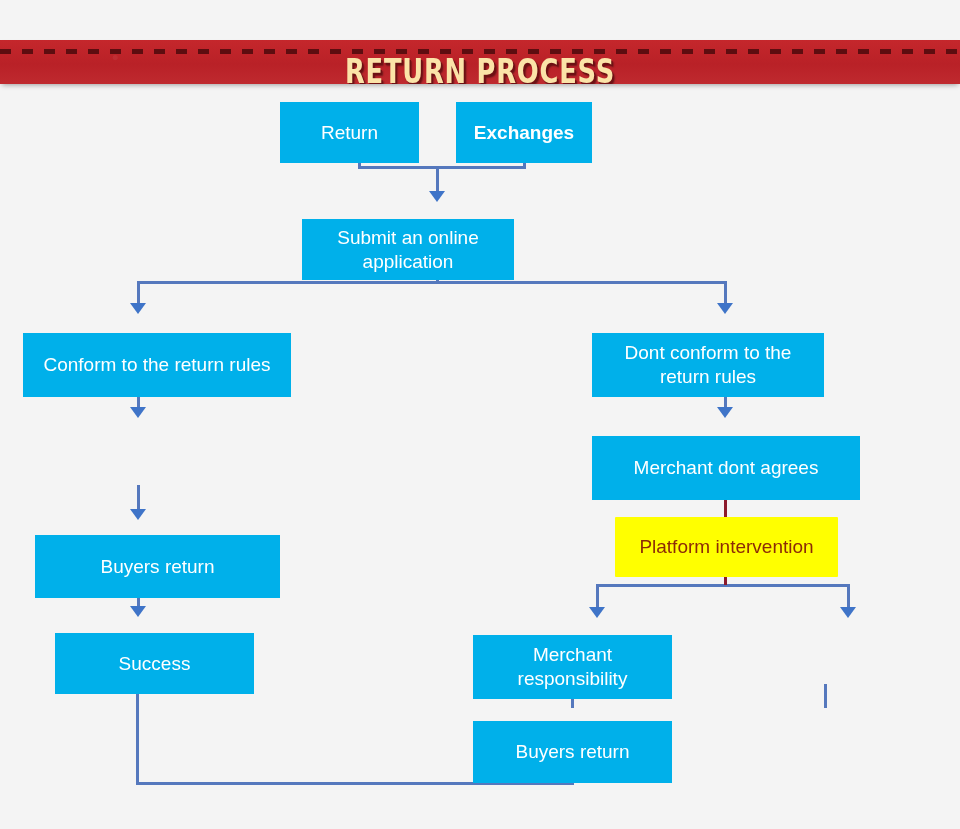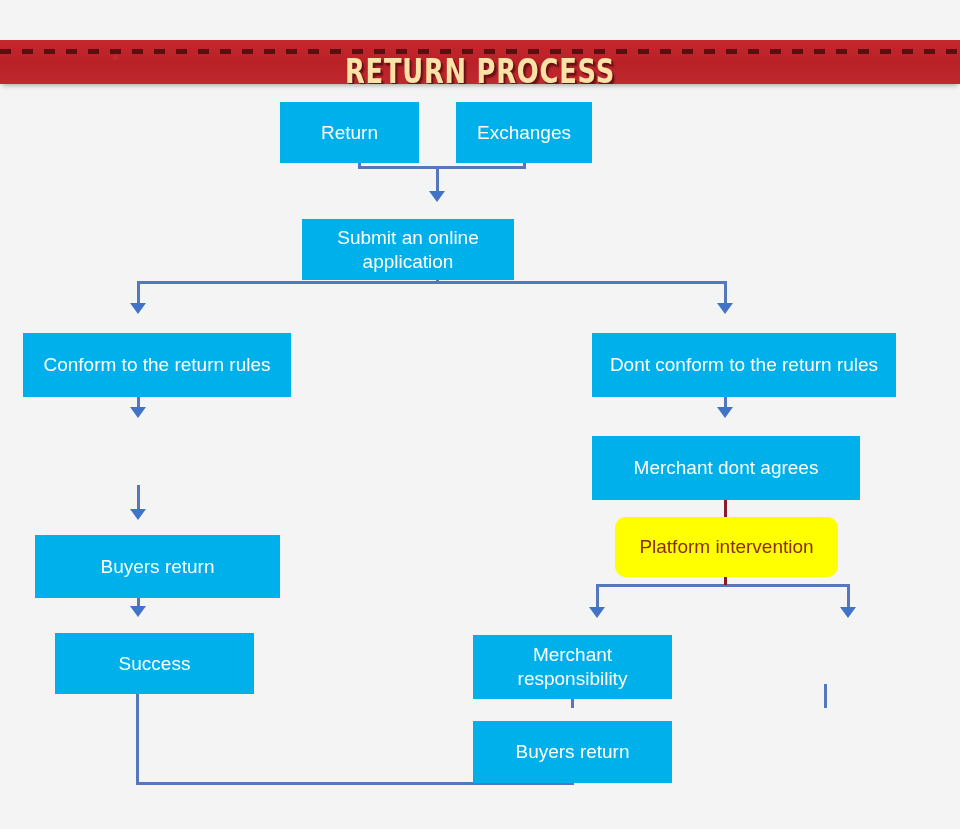--- a/index.html
+++ b/index.html
@@ -69,21 +69,21 @@
     font-size: 19px;
     line-height: 24px;
     background: #00b0ea;
     padding: 2px 6px;
     z-index: 4;
     margin-top: 15px;
   }
   .node.yellow {
     background: #ffff00;
     color: #8c2b07;
-    border-radius: 11px;
+    border-radius: 1px;
     z-index: 5;
   }
 
   
   .line {
     position: absolute;
     background: #5578bd;
     z-index: 2;
   }
   .line.v { width: 3px; }
@@ -152,42 +152,42 @@
 
   <div class="line v" style="left:571px; top:768px; height:16px;"></div>
   <div class="line h" style="left:136px; top:782px; width:438px;"></div>
   <div class="line v" style="left:136px; top:690px; height:94px;"></div>
   <div class="arrow up" style="left:129px; top:679px;"></div>
 
   <div class="node" style="left:280px; top:87px; width:139px; height:61px;">
     <span>Return</span>
   </div>
 
-  <div class="node" style="left:456px; top:87px; width:136px; height:61px;">
+  <div class="node" style="left:456px; top:87px; width:136px; height:61px;font-weight:bold;">
     <span>Exchanges</span>
   </div>
 
   <div class="node" style="left:302px; top:204px; width:212px; height:61px;">
     <span>Submit an online application</span>
   </div>
 
   <div class="node" style="left:23px; top:318px; width:268px; height:64px;">
     <span>Conform to the return rules</span>
   </div>
 
 
   <div class="node" style="left:35px; top:520px; width:245px; height:63px;">
     <span>Buyers return</span>
   </div>
 
   <div class="node" style="left:55px; top:618px; width:199px; height:61px;">
     <span>Success</span>
   </div>
 
-  <div class="node" style="left:592px; top:318px; width:304px; height:64px;">
+  <div class="node" style="left:592px; top:318px; width:232px; height:64px;">
     <span>Dont conform to the return rules</span>
   </div>
 
   <div class="node" style="left:592px; top:421px; width:268px; height:64px;">
     <span>Merchant dont agrees</span>
   </div>
 
   <div class="node yellow" style="left:615px; top:502px; width:223px; height:60px;">
     <span>Platform intervention</span>
   </div>

